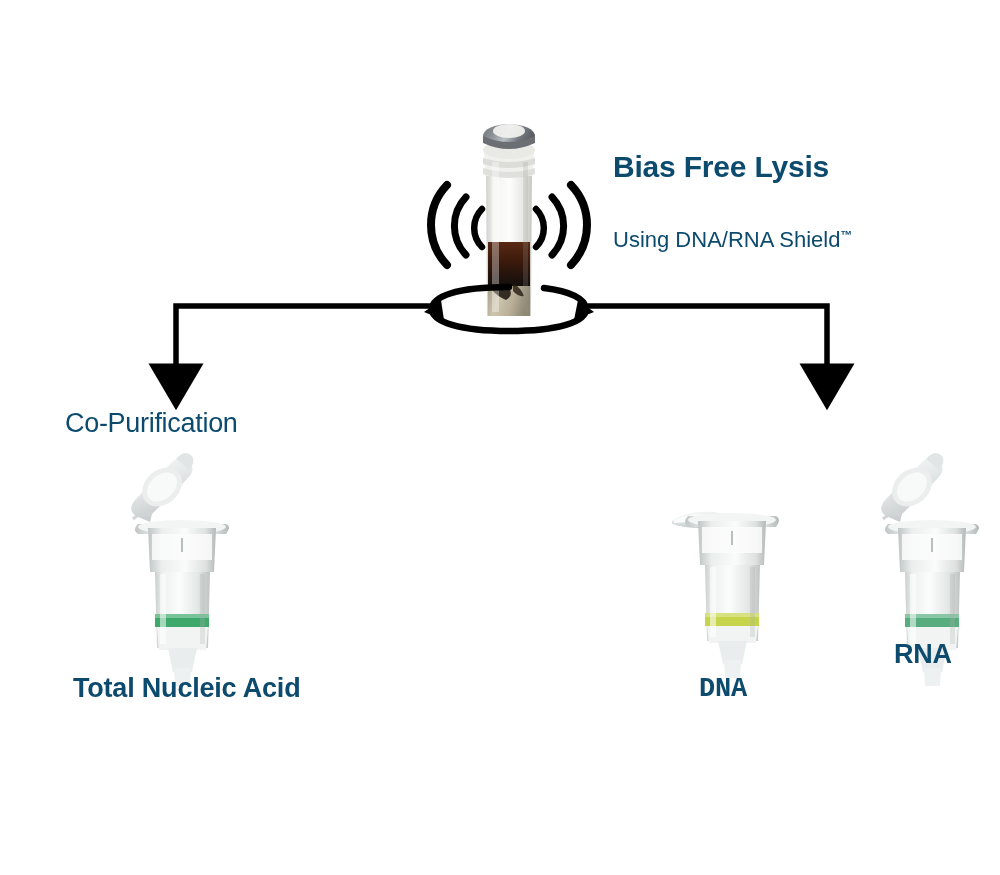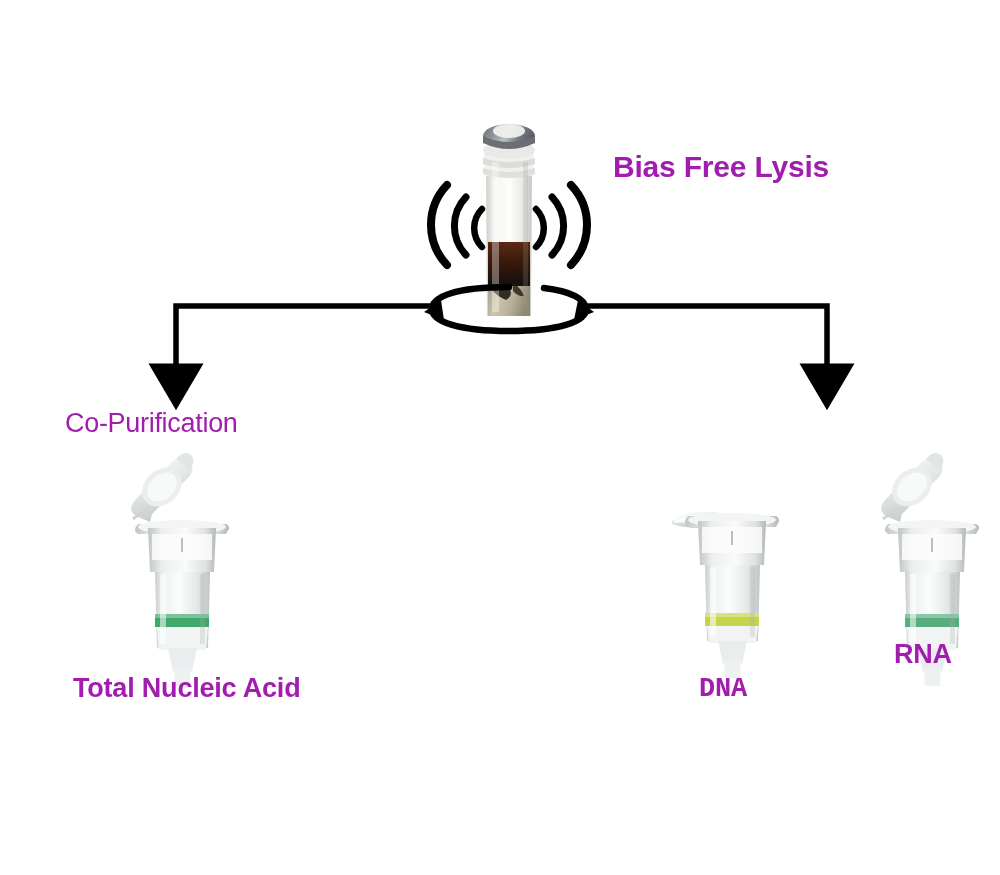--- a/index.html
+++ b/index.html
@@ -19,21 +19,21 @@
   }
   .svg-layer {
     position: absolute;
     left: 0;
     top: 0;
     width: 1000px;
     height: 875px;
   }
   .txt {
     position: absolute;
-    color: #a21caf;
+    color: #0c4a6e;
     white-space: nowrap;
     line-height: 1;
   }
   .title-main {
     font-size: 30px;
     font-weight: bold;
     letter-spacing: -0.2px;
   }
   .title-sub {
     font-size: 22px;
@@ -265,20 +265,23 @@
       <path d="M 918 648 L 947 648 L 942 672 L 923 672 Z" fill="#e9eded"></path>
       <path d="M 924 668 L 941 668 L 940 686 L 925 686 Z" fill="#eef1f1"></path>
 
       <rect x="910" y="574" width="6" height="70" fill="#ffffff" opacity="0.55"></rect>
       <rect x="950" y="574" width="5" height="70" fill="#a8adad" opacity="0.25"></rect>
     </g>
   </svg>
 
   <div class="txt title-main" style="left:613px; top:152px;">Bias Free Lysis</div>
 
+  <div class="txt title-sub" style="left:613px; top:229px;">
+    <span>Using DNA/RNA Shield</span><span class="tm">™</span>
+  </div>
 
   <div class="txt branch-label" style="left:65px; top:410px;">Co-Purification</div>
 
 
   <div class="txt product-label" style="left:37px; top:675px;margin-left:36px;">Total Nucleic Acid</div>
 
   <div class="txt product-label" style="left:699px; top:676px;font-family:Liberation Mono, monospace;">DNA</div>
 
   <div class="txt product-label" style="left:894px; top:641px;">RNA</div>
 

